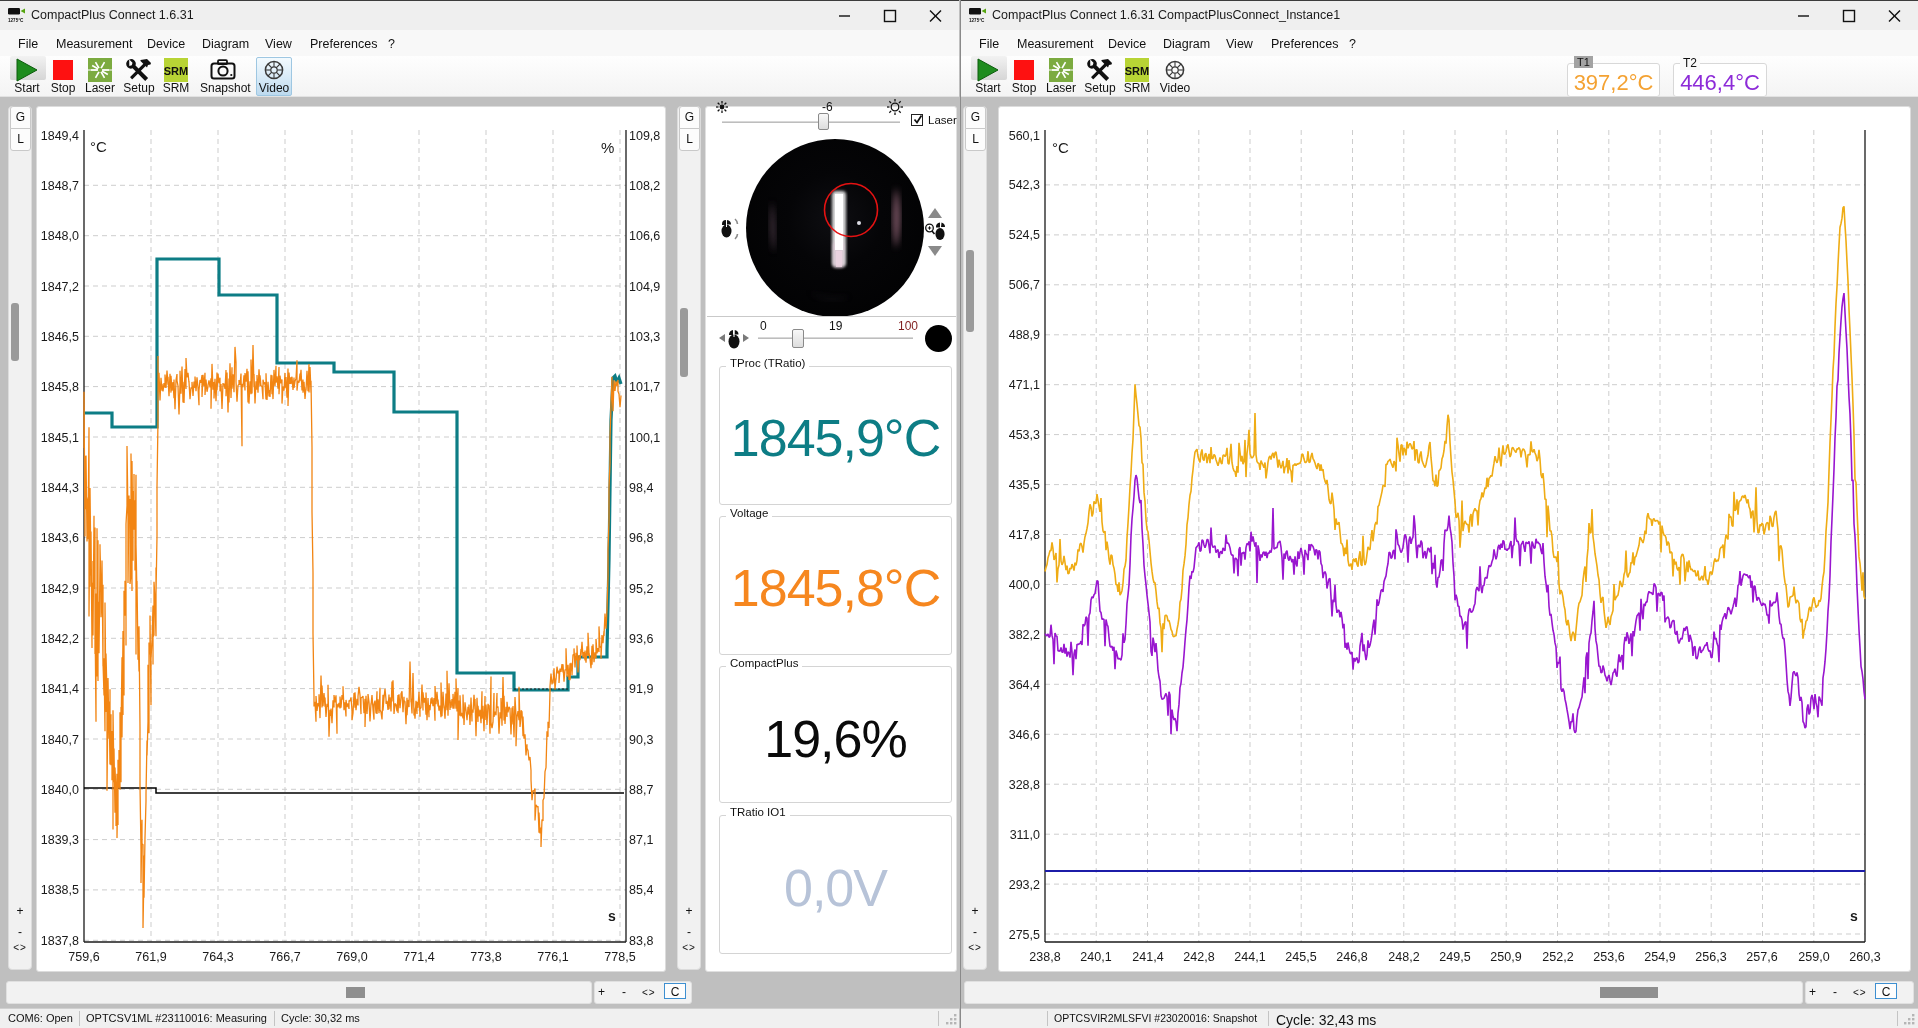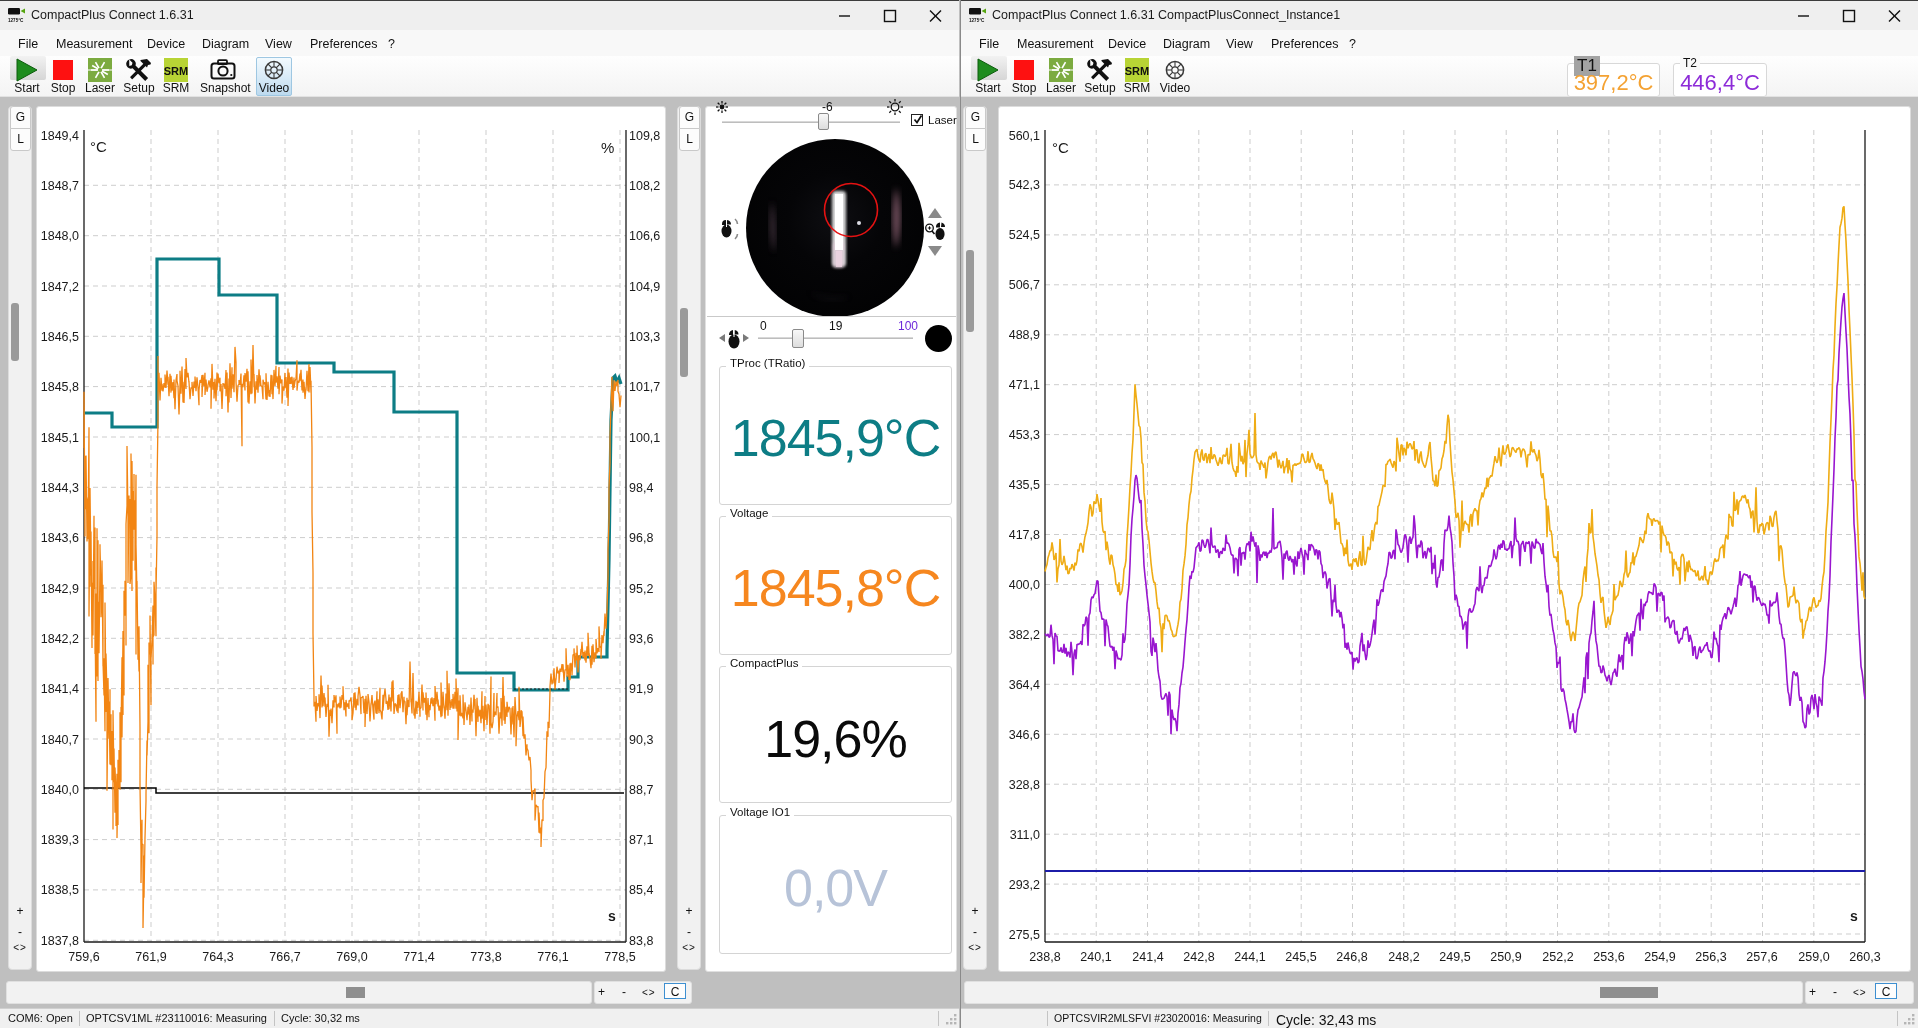--- a/index.html
+++ b/index.html
@@ -247,21 +247,21 @@
     <line x1="8" y1="25" x2="10.5" y2="28" stroke="#111" stroke-width="1.6"></line>
     <line x1="3.8" y1="22" x2="7.2" y2="22" stroke="#111" stroke-width="1"></line>
     <line x1="5.5" y1="20.3" x2="5.5" y2="23.7" stroke="#111" stroke-width="1"></line>
     <path d="M12,21 a5,4.5 0 0 1 4,-4.5 v5 h-4 z" fill="#111"></path>
     <ellipse cx="16" cy="28" rx="4.6" ry="6" fill="#111"></ellipse>
     <path d="M17.5,16.5 a5,4.5 0 0 1 3.5,4.5 h-4 z" fill="#111"></path>
   </svg>
 <div style="position:absolute;left:707px;top:316px;width:249px;height:1px;background:#c9c9c9"></div>
 <div style="position:absolute;left:760px;top:319px;font-size:12px;color:#111">0</div>
 <div style="position:absolute;left:829px;top:319px;font-size:12px;color:#111">19</div>
-<div style="position:absolute;left:898px;top:319px;font-size:12px;color:#6d28d9">100</div>
+<div style="position:absolute;left:898px;top:319px;font-size:12px;color:#7f1d1d">100</div>
 <div style="position:absolute;left:758px;top:337px;width:155px;height:2px;background:#d8d8d8;border-bottom:1px solid #bdbdbd"></div>
 <div style="position:absolute;left:792px;top:329px;width:12px;height:19px;background:linear-gradient(180deg,#f8f8f8,#ddd);border:1px solid #8a8a8a;border-radius:2px;box-sizing:border-box"></div>
 <svg style="position:absolute;left:719px;top:328px" width="30" height="22" viewBox="0 0 30 22">
     <polygon points="0,10 6,6 6,14" fill="#7a7a7a"></polygon>
     <polygon points="30,10 24,6 24,14" fill="#7a7a7a"></polygon>
     <path d="M10,6 a5,5 0 0 1 4,-4 v5 h-4 z" fill="#111"></path>
     <path d="M15.5,2 a5,4.5 0 0 1 4,4.5 h-4 z" fill="#111"></path>
     <ellipse cx="15" cy="13.5" rx="5.5" ry="7" fill="#111"></ellipse>
     <line x1="15" y1="2" x2="15" y2="9" stroke="#fff" stroke-width="1"></line>
   </svg>
@@ -269,21 +269,21 @@
 <div style="position:absolute;left:719px;top:366px;width:233px;height:139px;border:1px solid #d4d4d4;border-radius:3px;box-sizing:border-box"></div>
 <div style="position:absolute;left:726px;top:357px;background:#fff;padding:0 4px;font-size:11.5px;color:#111">TProc (TRatio)</div>
 <div style="position:absolute;left:719px;top:408px;width:233px;text-align:center;font-size:52px;color:#0d7d85;letter-spacing:-1px">1845,9°C</div>
 <div style="position:absolute;left:719px;top:516px;width:233px;height:139px;border:1px solid #d4d4d4;border-radius:3px;box-sizing:border-box"></div>
 <div style="position:absolute;left:726px;top:507px;background:#fff;padding:0 4px;font-size:11.5px;color:#111">Voltage</div>
 <div style="position:absolute;left:719px;top:558px;width:233px;text-align:center;font-size:52px;color:#f6871f;letter-spacing:-1px">1845,8°C</div>
 <div style="position:absolute;left:719px;top:666px;width:233px;height:137px;border:1px solid #d4d4d4;border-radius:3px;box-sizing:border-box"></div>
 <div style="position:absolute;left:726px;top:657px;background:#fff;padding:0 4px;font-size:11.5px;color:#111">CompactPlus</div>
 <div style="position:absolute;left:719px;top:709px;width:233px;text-align:center;font-size:52px;color:#0a0a0a;letter-spacing:-1px">19,6%</div>
 <div style="position:absolute;left:719px;top:815px;width:233px;height:139px;border:1px solid #d4d4d4;border-radius:3px;box-sizing:border-box"></div>
-<div style="position:absolute;left:726px;top:806px;background:#fff;padding:0 4px;font-size:11.5px;color:#111">Voltage IO1</div>
+<div style="position:absolute;left:726px;top:806px;background:#fff;padding:0 4px;font-size:11.5px;color:#111">TRatio IO1</div>
 <div style="position:absolute;left:719px;top:858px;width:233px;text-align:center;font-size:52px;color:#b7c3d8;letter-spacing:-1px">0,0V</div>
 <div style="position:absolute;left:6px;top:981px;width:586px;height:23px;background:#f2f2f2;border:1px solid #e0e0e0;border-radius:3px;box-sizing:border-box"></div>
 <div style="position:absolute;left:594px;top:981px;width:98px;height:23px;background:#f2f2f2;border:1px solid #e0e0e0;border-radius:3px;box-sizing:border-box"></div>
 <div style="position:absolute;left:346px;top:987px;width:19px;height:11px;background:#8f8f8f"></div>
 <div style="position:absolute;left:598px;top:985px;font-size:12px;color:#111">+</div>
 <div style="position:absolute;left:622px;top:985px;font-size:12px;color:#111">-</div>
 <div style="position:absolute;left:642px;top:987px;font-size:10px;letter-spacing:1px;color:#111">&lt;&gt;</div>
 <div style="position:absolute;left:664px;top:983px;width:22px;height:16px;border:1px solid #3d8fd1;background:#fdfdfd;text-align:center;font-size:12px;color:#111;line-height:16px">C</div>
 <div style="position:absolute;left:0px;top:1008px;width:959px;height:20px;background:#f0f0f0;border-top:1px solid #d0d0d0;box-sizing:border-box"></div>
 <div style="position:absolute;left:8px;top:1012px;font-size:11px;color:#111;white-space:nowrap">COM6: Open</div>
@@ -370,21 +370,21 @@
         <line x1="3.4" y1="12" x2="8.8" y2="12"></line>
         <line x1="15.2" y1="12" x2="20.6" y2="12"></line>
         <line x1="6" y1="6" x2="9.8" y2="9.8"></line>
         <line x1="14.2" y1="14.2" x2="18" y2="18"></line>
         <line x1="18" y1="6" x2="14.2" y2="9.8"></line>
         <line x1="9.8" y1="14.2" x2="6" y2="18"></line>
       </g>
     </svg></div>
 <div style="position:absolute;left:1153px;top:81px;width:44px;height:14px;text-align:center;font-size:12px;color:#111">Video</div>
 <div style="position:absolute;left:1567px;top:63px;width:93px;height:34px;border:1px solid #d8d8d8;border-radius:3px;background:#fff;box-sizing:border-box"></div>
-<div style="position:absolute;left:1574px;top:56px;background:#a3a3a3;padding:0 3px;font-size:17px;color:#111">T1</div>
+<div style="position:absolute;left:1574px;top:56px;background:#a3a3a3;padding:0 3px;font-size:11px;color:#111">T1</div>
 <div style="position:absolute;left:1567px;top:70px;width:93px;text-align:center;font-size:22px;color:#f4a233">397,2°C</div>
 <div style="position:absolute;left:1673px;top:63px;width:94px;height:34px;border:1px solid #d8d8d8;border-radius:3px;background:#fff;box-sizing:border-box"></div>
 <div style="position:absolute;left:1680px;top:56px;background:#f9f9f9;padding:0 3px;font-size:12px;color:#111">T2</div>
 <div style="position:absolute;left:1673px;top:70px;width:94px;text-align:center;font-size:22px;color:#8d2bd8">446,4°C</div>
 <div style="position:absolute;left:998px;top:106px;width:913px;height:866px;background:#fff;border:1px solid #dcdcdc;border-radius:3px"></div>
 <div style="position:absolute;left:963px;top:106px;width:24px;height:864px;background:#f1f1f1;border:1px solid #dcdcdc;border-radius:4px;box-sizing:border-box"></div>
 <div style="position:absolute;left:965px;top:106px;width:21px;height:23px;background:#fcfcfc;border:1px solid #c9c9c9;border-radius:3px 3px 0 0;box-sizing:border-box;text-align:center;font-size:12px;color:#111;line-height:21px">G</div>
 <div style="position:absolute;left:965px;top:128px;width:21px;height:23px;background:#fcfcfc;border:1px solid #c9c9c9;border-radius:0 0 3px 3px;box-sizing:border-box;text-align:center;font-size:12px;color:#111;line-height:21px">L</div>
 <div style="position:absolute;left:966px;top:250px;width:8px;height:82px;background:#9a9a9a;border-radius:3px"></div>
 <div style="position:absolute;left:963px;top:904px;width:24px;text-align:center;font-size:12px;color:#111">+</div>
@@ -467,21 +467,21 @@
   </svg>
 <div style="position:absolute;left:964px;top:981px;width:839px;height:23px;background:#f2f2f2;border:1px solid #e0e0e0;border-radius:3px;box-sizing:border-box"></div>
 <div style="position:absolute;left:1805px;top:981px;width:109px;height:23px;background:#f2f2f2;border:1px solid #e0e0e0;border-radius:3px;box-sizing:border-box"></div>
 <div style="position:absolute;left:1600px;top:987px;width:58px;height:11px;background:#8f8f8f"></div>
 <div style="position:absolute;left:1809px;top:985px;font-size:12px;color:#111">+</div>
 <div style="position:absolute;left:1833px;top:985px;font-size:12px;color:#111">-</div>
 <div style="position:absolute;left:1853px;top:987px;font-size:10px;letter-spacing:1px;color:#111">&lt;&gt;</div>
 <div style="position:absolute;left:1875px;top:983px;width:22px;height:16px;border:1px solid #3d8fd1;background:#fdfdfd;text-align:center;font-size:12px;color:#111;line-height:16px">C</div>
 <div style="position:absolute;left:961px;top:1008px;width:957px;height:20px;background:#f0f0f0;border-top:1px solid #d0d0d0;box-sizing:border-box"></div>
 <div style="position:absolute;left:969px;top:1056px;font-size:11px;color:#111;white-space:nowrap">COM7: Open</div>
-<div style="position:absolute;left:1054px;top:1012px;font-size:10.5px;color:#111;white-space:nowrap">OPTCSVIR2MLSFVI #23020016: Measuring</div>
+<div style="position:absolute;left:1054px;top:1012px;font-size:10.5px;color:#111;white-space:nowrap">OPTCSVIR2MLSFVI #23020016: Snapshot</div>
 <div style="position:absolute;left:1276px;top:1012px;font-size:14px;color:#111;white-space:nowrap">Cycle: 32,43 ms</div>
 <div style="position:absolute;left:1047px;top:1011px;width:1px;height:15px;background:#c4c4c4"></div>
 <div style="position:absolute;left:1268px;top:1011px;width:1px;height:15px;background:#c4c4c4"></div>
 <div style="position:absolute;left:1897px;top:1011px;width:1px;height:15px;background:#c4c4c4"></div>
 <svg style="position:absolute;left:1904px;top:1014px" width="12" height="12">
     <rect x="8" y="0" width="2.4" height="2.4" fill="#b5b5b5"></rect>
     <rect x="4" y="4" width="2.4" height="2.4" fill="#b5b5b5"></rect>
     <rect x="8" y="4" width="2.4" height="2.4" fill="#b5b5b5"></rect>
     <rect x="0" y="8" width="2.4" height="2.4" fill="#b5b5b5"></rect>
     <rect x="4" y="8" width="2.4" height="2.4" fill="#b5b5b5"></rect>

